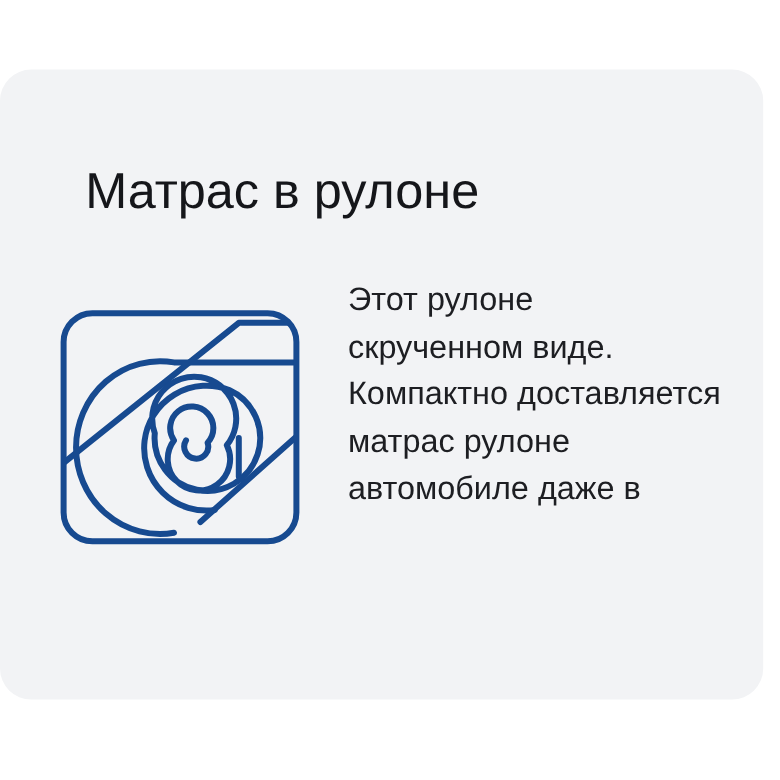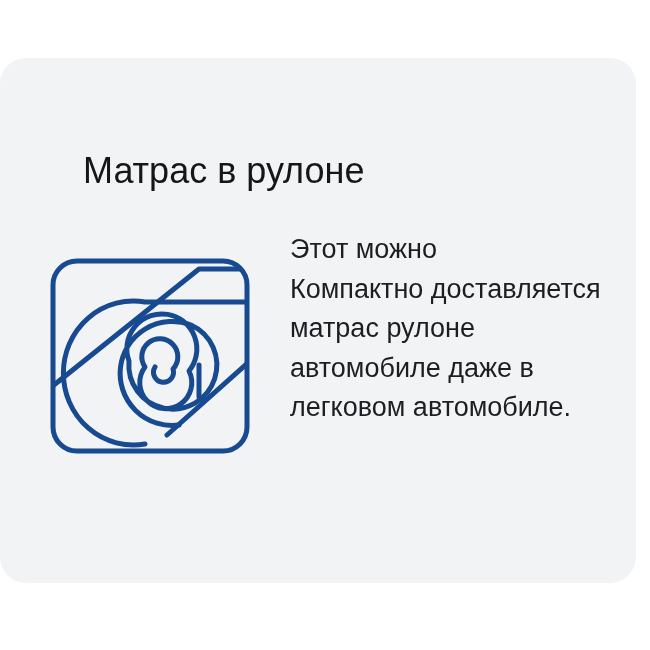--- a/index.html
+++ b/index.html
@@ -32,22 +32,22 @@
     background: #f2f3f5;
     border-radius: 26px;
     overflow: hidden;
   }
 
   
   #card-title {
     position: absolute;
     left: 67px;
     top: 72px;            
-    margin: 16px;
-    font-size: 36px;
+    margin: 4px;
+    font-size: 42px;
     font-weight: 400;
     line-height: 50px;
     letter-spacing: 0px;
     color: #15161a;
     white-space: nowrap;
   }
 
   
   #card-body {
     position: absolute;
@@ -127,22 +127,22 @@
               A 18 18 0 1 1 124 112
               A 10 10 0 1 1 106 110
             "></path>
           </g>
 
           <rect x="4" y="4" width="194" height="190" rx="24" ry="24" fill="none" stroke="#174a90" stroke-width="5"></rect>
         </svg>
       </div>
 
       <p id="card-paragraph">
-        <span class="para-line">Этот можно</span>
+        <span class="para-line">Этот рулоне</span>
+        <span class="para-line">скрученном виде.</span>
         <span class="para-line">Компактно доставляется</span>
         <span class="para-line">матрас рулоне</span>
         <span class="para-line">автомобиле даже в</span>
-        <span class="para-line">легковом автомобиле.</span>
       </p>
 
     </div>
   </section>
 </div>
 
 </body></html>

